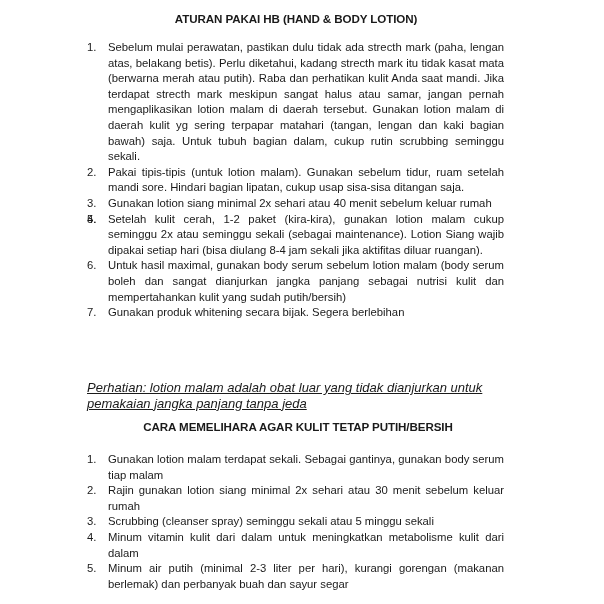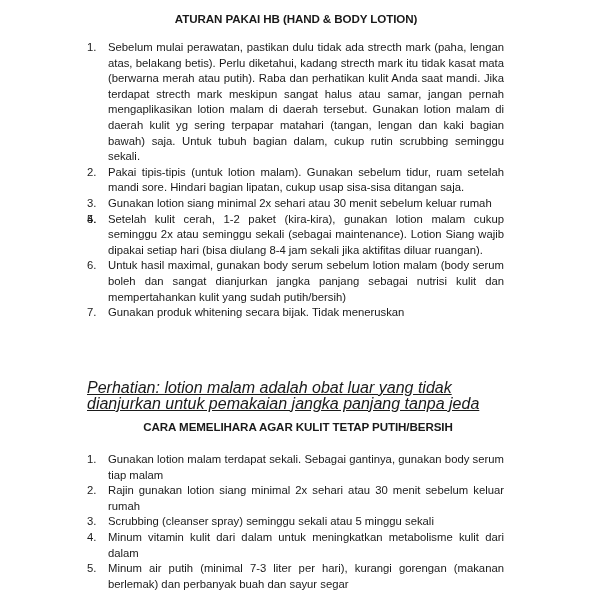--- a/index.html
+++ b/index.html
@@ -19,44 +19,44 @@
       position: absolute; margin: 0; padding: 0; list-style: none;
       left: 87px; width: 417px;
       font-size: 11.3px; line-height: 15.6px;
     }
     ol li { position: relative; padding-left: 21px; text-align: justify; }
     ol li .num { position: absolute; left: 0; top: 0; }
     #list1 { top: 40px; }
     #list2 { top: 452px; }
     .note {
       position: absolute; left: 87px; top: 380px; width: 430px;
-      font-size: 16px; line-height: 15.6px; font-style: italic;
+      font-size: 13px; line-height: 15.6px; font-style: italic;
       text-decoration: underline;
     }
   </style>
 </head>
 <body>
 
 <div class="page">
   <div id="title1" class="title">ATURAN PAKAI HB (HAND &amp; BODY LOTION)</div>
 
   <ol id="list1">
     <li><span class="num">1.</span><span>Sebelum mulai perawatan, pastikan dulu tidak ada strecth mark (paha, lengan atas, belakang betis). Perlu diketahui, kadang strecth mark itu tidak kasat mata (berwarna merah atau putih). Raba dan perhatikan kulit Anda saat mandi. Jika terdapat strecth mark meskipun sangat halus atau samar, jangan pernah mengaplikasikan lotion malam di daerah tersebut. Gunakan lotion malam di daerah kulit yg sering terpapar matahari (tangan, lengan dan kaki bagian bawah) saja. Untuk tubuh bagian dalam, cukup rutin scrubbing seminggu sekali.</span></li>
     <li><span class="num">2.</span><span>Pakai tipis-tipis (untuk lotion malam). Gunakan sebelum tidur, ruam setelah mandi sore. Hindari bagian lipatan, cukup usap sisa-sisa ditangan saja.</span></li>
-    <li><span class="num">3.</span><span>Gunakan lotion siang minimal 2x sehari atau 30 menit sebelum keluar rumah</span></li>
+    <li><span class="num">3.</span><span>Gunakan lotion siang minimal 2x sehari atau 40 menit sebelum keluar rumah</span></li>
     <li><span class="num">4.</span></li>
     <li><span class="num">5.</span><span>Setelah kulit cerah, 1-2 paket (kira-kira), gunakan lotion malam cukup seminggu 2x atau seminggu sekali (sebagai maintenance). Lotion Siang wajib dipakai setiap hari (bisa diulang 8-4 jam sekali jika aktifitas diluar ruangan).</span></li>
     <li><span class="num">6.</span><span>Untuk hasil maximal, gunakan body serum sebelum lotion malam (body serum boleh dan sangat dianjurkan jangka panjang sebagai nutrisi kulit dan mempertahankan kulit yang sudah putih/bersih)</span></li>
-    <li><span class="num">7.</span><span>Gunakan produk whitening secara bijak. Tidak meneruskan</span></li>
+    <li><span class="num">7.</span><span>Gunakan produk whitening secara bijak. Segera berlebihan</span></li>
   </ol>
 
   <div class="note">Perhatian: lotion malam adalah obat luar yang tidak dianjurkan untuk pemakaian jangka panjang tanpa jeda</div>
 
   <div id="title2" class="title">CARA MEMELIHARA AGAR KULIT TETAP PUTIH/BERSIH</div>
 
   <ol id="list2">
     <li><span class="num">1.</span><span>Gunakan lotion malam terdapat sekali. Sebagai gantinya, gunakan body serum tiap malam</span></li>
     <li><span class="num">2.</span><span>Rajin gunakan lotion siang minimal 2x sehari atau 30 menit sebelum keluar rumah</span></li>
     <li><span class="num">3.</span><span>Scrubbing (cleanser spray) seminggu sekali atau 5 minggu sekali</span></li>
     <li><span class="num">4.</span><span>Minum vitamin kulit dari dalam untuk meningkatkan metabolisme kulit dari dalam</span></li>
-    <li><span class="num">5.</span><span>Minum air putih (minimal 7-3 liter per hari), kurangi gorengan (makanan berlemak) dan perbanyak buah dan sayur segar</span></li>
+    <li><span class="num">5.</span><span>Minum air putih (minimal 2-3 liter per hari), kurangi gorengan (makanan berlemak) dan perbanyak buah dan sayur segar</span></li>
   </ol>
 </div>
 
 </body></html>

